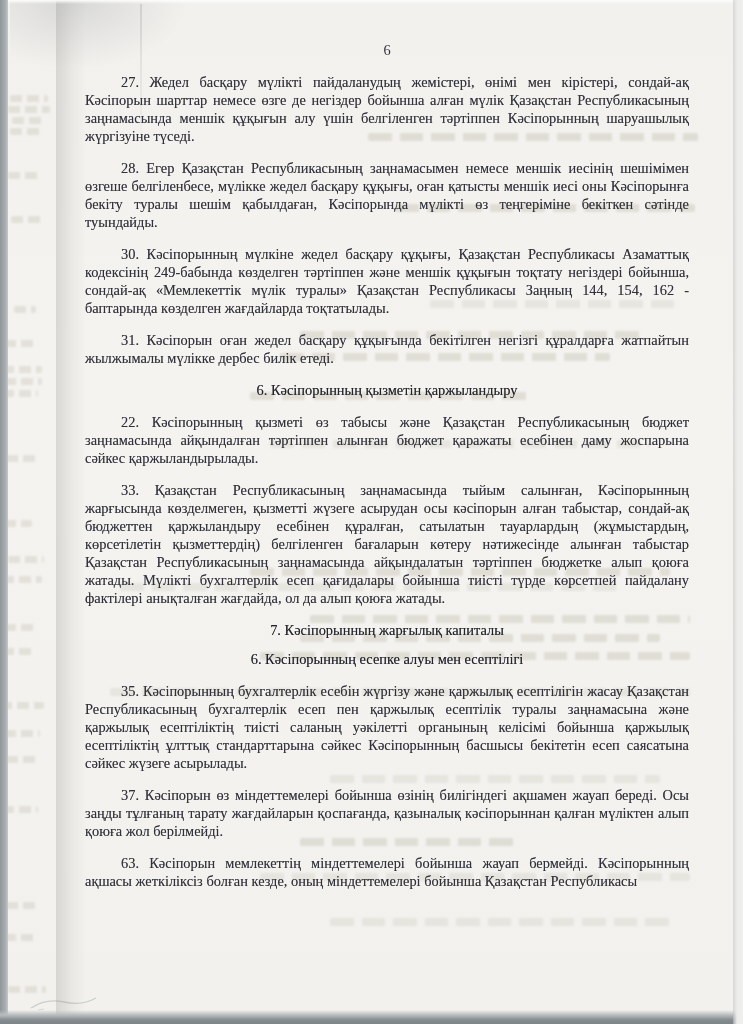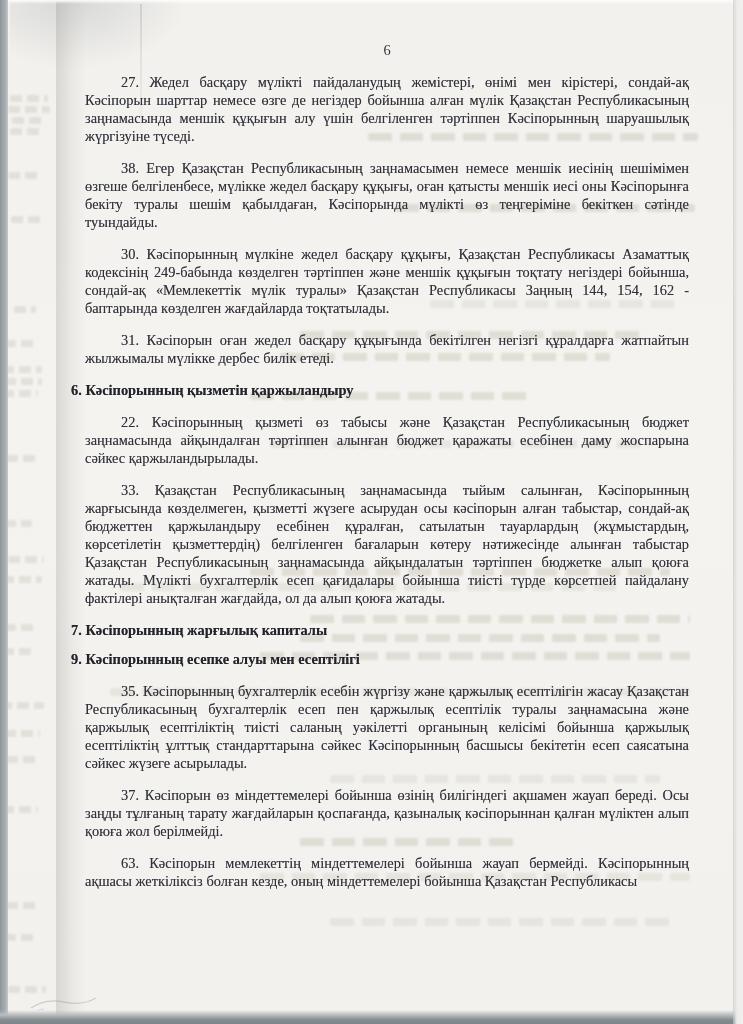--- a/index.html
+++ b/index.html
@@ -39,21 +39,21 @@
   .ghost.blob{height:7px;opacity:.22;
     background:repeating-linear-gradient(90deg,var(--bleed) 0 12px,transparent 12px 17px);}
   
   .pencil{position:absolute;left:28px;top:992px;opacity:.55;}
   
   .content{position:absolute;left:71px;top:41px;width:632px;color:var(--ink);
     font-size:14.4px;line-height:18px;}
   .pageno{text-align:center;margin:0 0 13px 0;}
   .para{margin:14px;text-align:justify;text-indent:36px;
     text-shadow:0 0 .5px rgba(44,45,55,.45);}
-  .heading{margin:11px 0;text-align:left;font-weight:bold;color:var(--heading-ink);
+  .heading{margin:11px 0;text-align:center;font-weight:normal;color:var(--heading-ink);
     text-shadow:0 0 .5px rgba(30,30,40,.5);}
 </style>
 </head>
 <body>
 
 <div class="scan">
 
   <div class="fold-strip"></div>
   <div class="crease"></div>
   <div class="crease-line"></div>
@@ -106,28 +106,28 @@
 
   <svg class="pencil" width="74" height="22" viewBox="0 0 74 22">
     <path d="M3 16 Q 18 6, 36 10 T 68 6" stroke="#8d949c" stroke-width="1.3" fill="none" opacity="0.7"></path>
     <path d="M10 18 l 6 -1" stroke="#9aa0a6" stroke-width="1" fill="none" opacity="0.6"></path>
   </svg>
 
   <div class="content">
     <div class="pageno">6</div>
     <div class="doc-body">
         <div class="para">27. Жедел басқару мүлікті пайдаланудың жемістері, өнімі мен кірістері, сондай-ақ Кәсіпорын шарттар немесе өзге де негіздер бойынша алған мүлік Қазақстан Республикасының заңнамасында меншік құқығын алу үшін белгіленген тәртіппен Кәсіпорынның шаруашылық жүргізуіне түседі.</div>
-        <div class="para">38. Егер Қазақстан Республикасының заңнамасымен немесе меншік иесінің шешімімен өзгеше белгіленбесе, мүлікке жедел басқару құқығы, оған қатысты меншік иесі оны Кәсіпорынға бекіту туралы шешім қабылдаған, Кәсіпорында мүлікті өз теңгеріміне бекіткен сәтінде туындайды.</div>
+        <div class="para">28. Егер Қазақстан Республикасының заңнамасымен немесе меншік иесінің шешімімен өзгеше белгіленбесе, мүлікке жедел басқару құқығы, оған қатысты меншік иесі оны Кәсіпорынға бекіту туралы шешім қабылдаған, Кәсіпорында мүлікті өз теңгеріміне бекіткен сәтінде туындайды.</div>
         <div class="para">30. Кәсіпорынның мүлкіне жедел басқару құқығы, Қазақстан Республикасы Азаматтық кодексінің 249-бабында көзделген тәртіппен және меншік құқығын тоқтату негіздері бойынша, сондай-ақ «Мемлекеттік мүлік туралы» Қазақстан Республикасы Заңның 144, 154, 162 - баптарында көзделген жағдайларда тоқтатылады.</div>
         <div class="para">31. Кәсіпорын оған жедел басқару құқығында бекітілген негізгі құралдарға жатпайтын жылжымалы мүлікке дербес билік етеді.</div>
         <div class="heading">6. Кәсіпорынның қызметін қаржыландыру</div>
         <div class="para">22. Кәсіпорынның қызметі өз табысы және Қазақстан Республикасының бюджет заңнамасында айқындалған тәртіппен алынған бюджет қаражаты есебінен даму жоспарына сәйкес қаржыландырылады.</div>
         <div class="para">33. Қазақстан Республикасының заңнамасында тыйым салынған, Кәсіпорынның жарғысында көзделмеген, қызметті жүзеге асырудан осы кәсіпорын алған табыстар, сондай-ақ бюджеттен қаржыландыру есебінен құралған, сатылатын тауарлардың (жұмыстардың, көрсетілетін қызметтердің) белгіленген бағаларын көтеру нәтижесінде алынған табыстар Қазақстан Республикасының заңнамасында айқындалатын тәртіппен бюджетке алып қоюға жатады. Мүлікті бухгалтерлік есеп қағидалары бойынша тиісті түрде көрсетпей пайдалану фактілері анықталған жағдайда, ол да алып қоюға жатады.</div>
         <div class="heading">7. Кәсіпорынның жарғылық капиталы</div>
-        <div class="heading">9. Кәсіпорынның есепке алуы мен есептілігі</div>
+        <div class="heading">6. Кәсіпорынның есепке алуы мен есептілігі</div>
         <div class="para">35. Кәсіпорынның бухгалтерлік есебін жүргізу және қаржылық есептілігін жасау Қазақстан Республикасының бухгалтерлік есеп пен қаржылық есептілік туралы заңнамасына және қаржылық есептіліктің тиісті саланың уәкілетті органының келісімі бойынша қаржылық есептіліктің ұлттық стандарттарына сәйкес Кәсіпорынның басшысы бекітетін есеп саясатына сәйкес жүзеге асырылады.</div>
         <div class="para">37. Кәсіпорын өз міндеттемелері бойынша өзінің билігіндегі ақшамен жауап береді. Осы заңды тұлғаның тарату жағдайларын қоспағанда, қазыналық кәсіпорыннан қалған мүліктен алып қоюға жол берілмейді.</div>
         <div class="para">63. Кәсіпорын мемлекеттің міндеттемелері бойынша жауап бермейді. Кәсіпорынның ақшасы жеткіліксіз болған кезде, оның міндеттемелері бойынша Қазақстан Республикасы</div>
       </div>
   </div>
 
   <div class="edge-top"></div>
   <div class="edge-left"></div>
   <div class="edge-bottom"></div>
   <div class="edge-right"></div>

